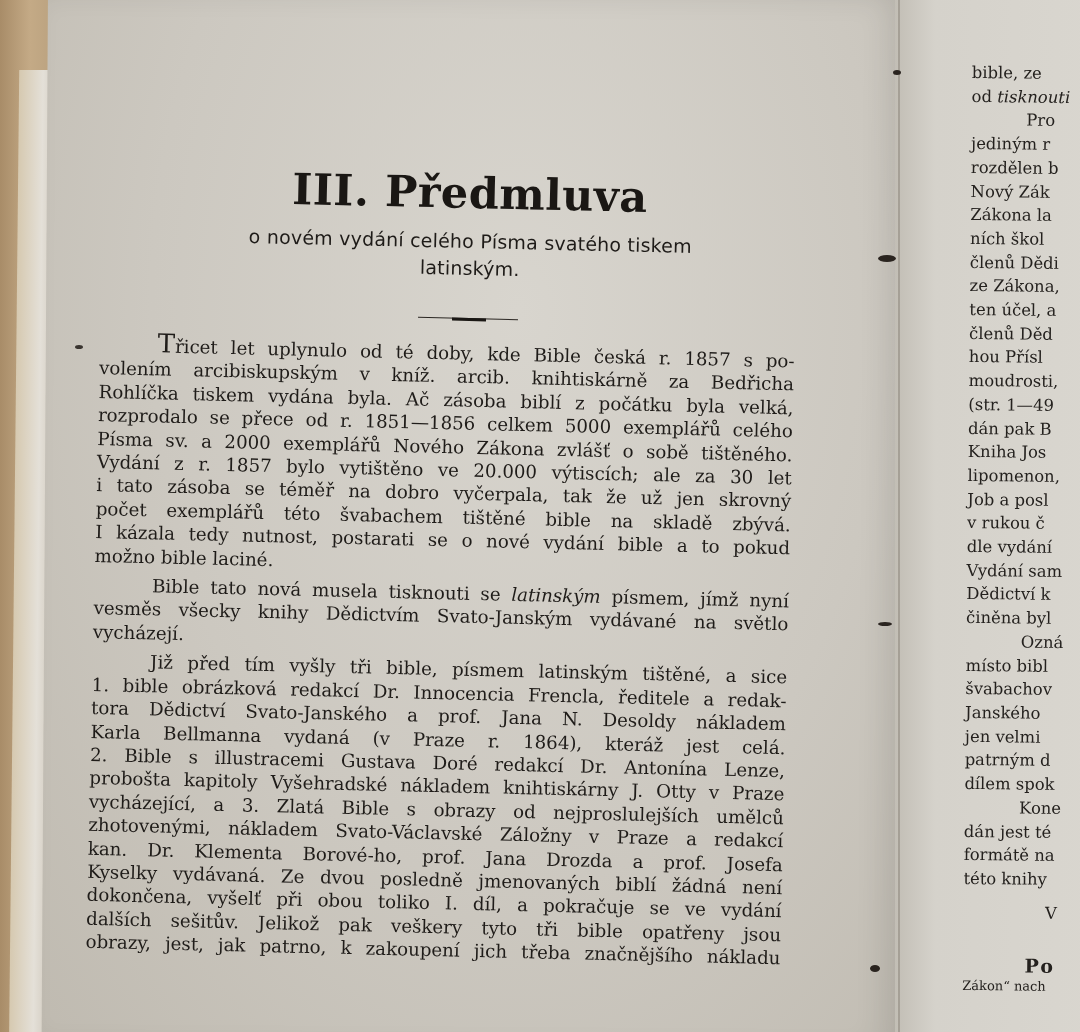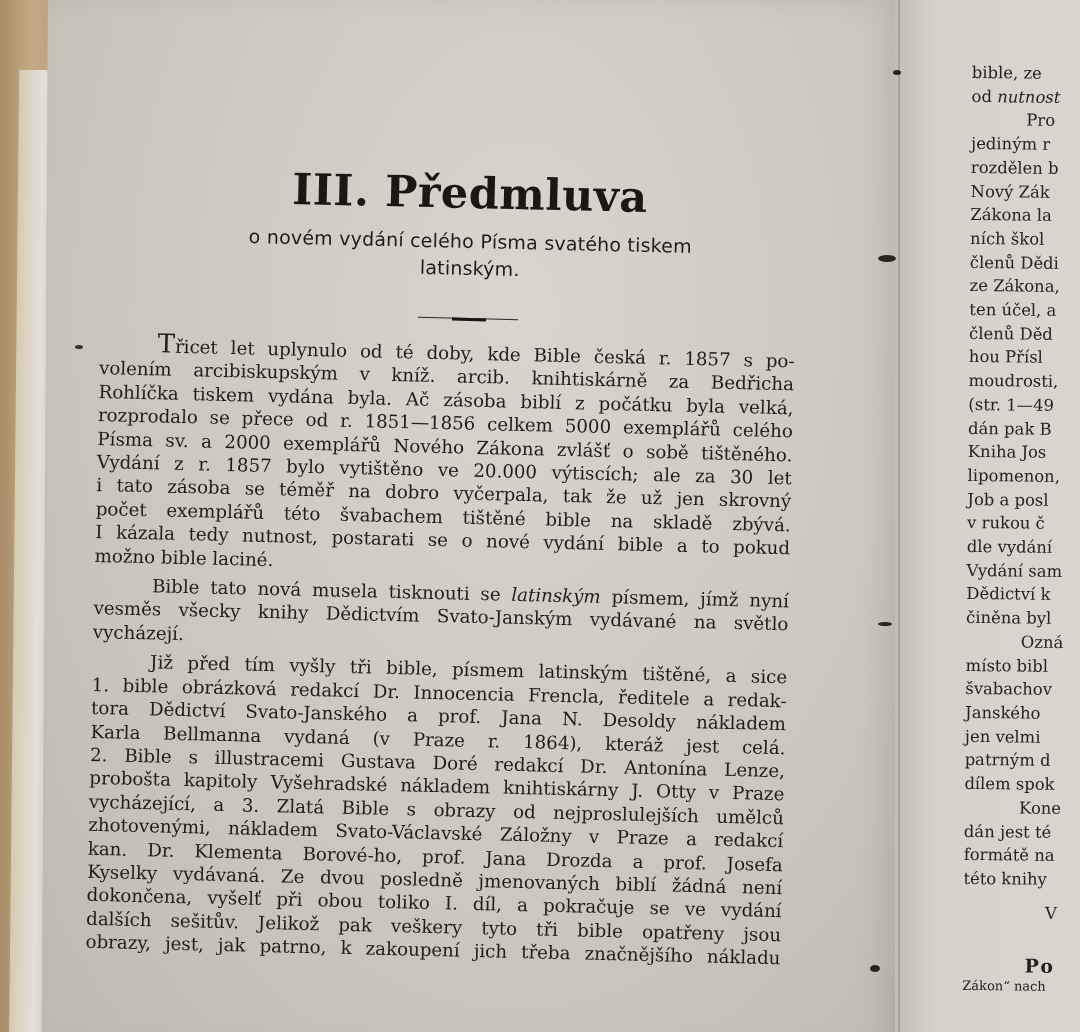--- a/index.html
+++ b/index.html
@@ -216,21 +216,21 @@
       <span class="line">kan. Dr. Klementa Borové-ho, prof. Jana Drozda a prof. Josefa</span>
       <span class="line">Kyselky vydávaná. Ze dvou posledně jmenovaných biblí žádná není</span>
       <span class="line">dokončena, vyšelť při obou toliko I. díl, a pokračuje se ve vydání</span>
       <span class="line">dalších sešitův. Jelikož pak veškery tyto tři bible opatřeny jsou</span>
       <span class="line">obrazy, jest, jak patrno, k zakoupení jich třeba značnějšího nákladu</span>
     </div>
   </div>
 
   <div class="right-text">
     <span class="rline">bible, ze</span>
-    <span class="rline"><span>od </span><span class="ital">nutnost</span></span>
+    <span class="rline"><span>od </span><span class="ital">tisknouti</span></span>
     <span class="rline ind">Pro</span>
     <span class="rline">jediným r</span>
     <span class="rline">rozdělen b</span>
     <span class="rline">Nový Zák</span>
     <span class="rline">Zákona la</span>
     <span class="rline">ních škol</span>
     <span class="rline">členů Dědi</span>
     <span class="rline">ze Zákona,</span>
     <span class="rline">ten účel, a</span>
     <span class="rline">členů Děd</span>

